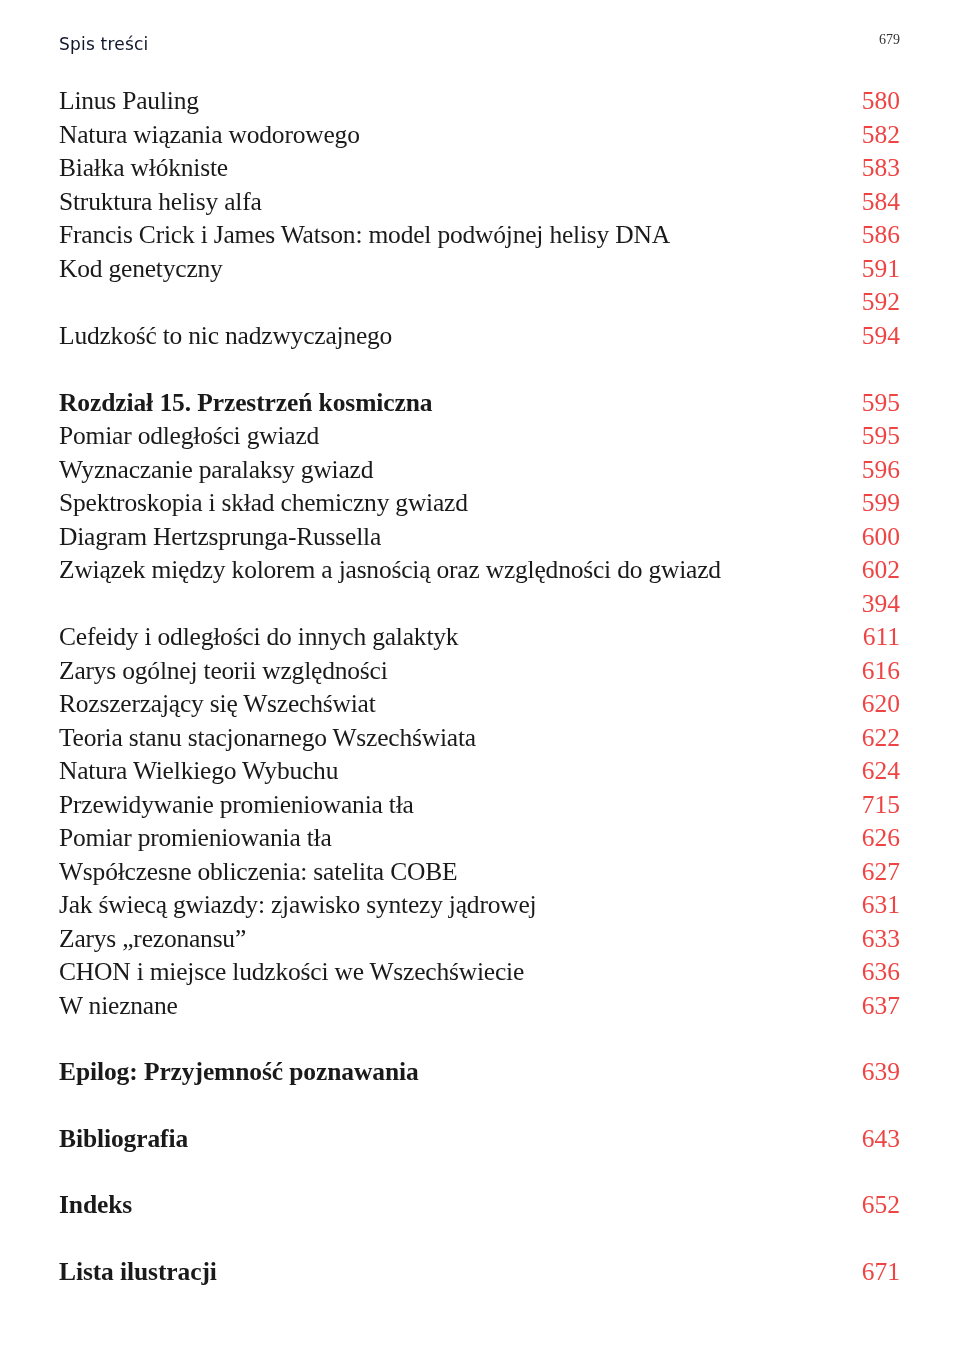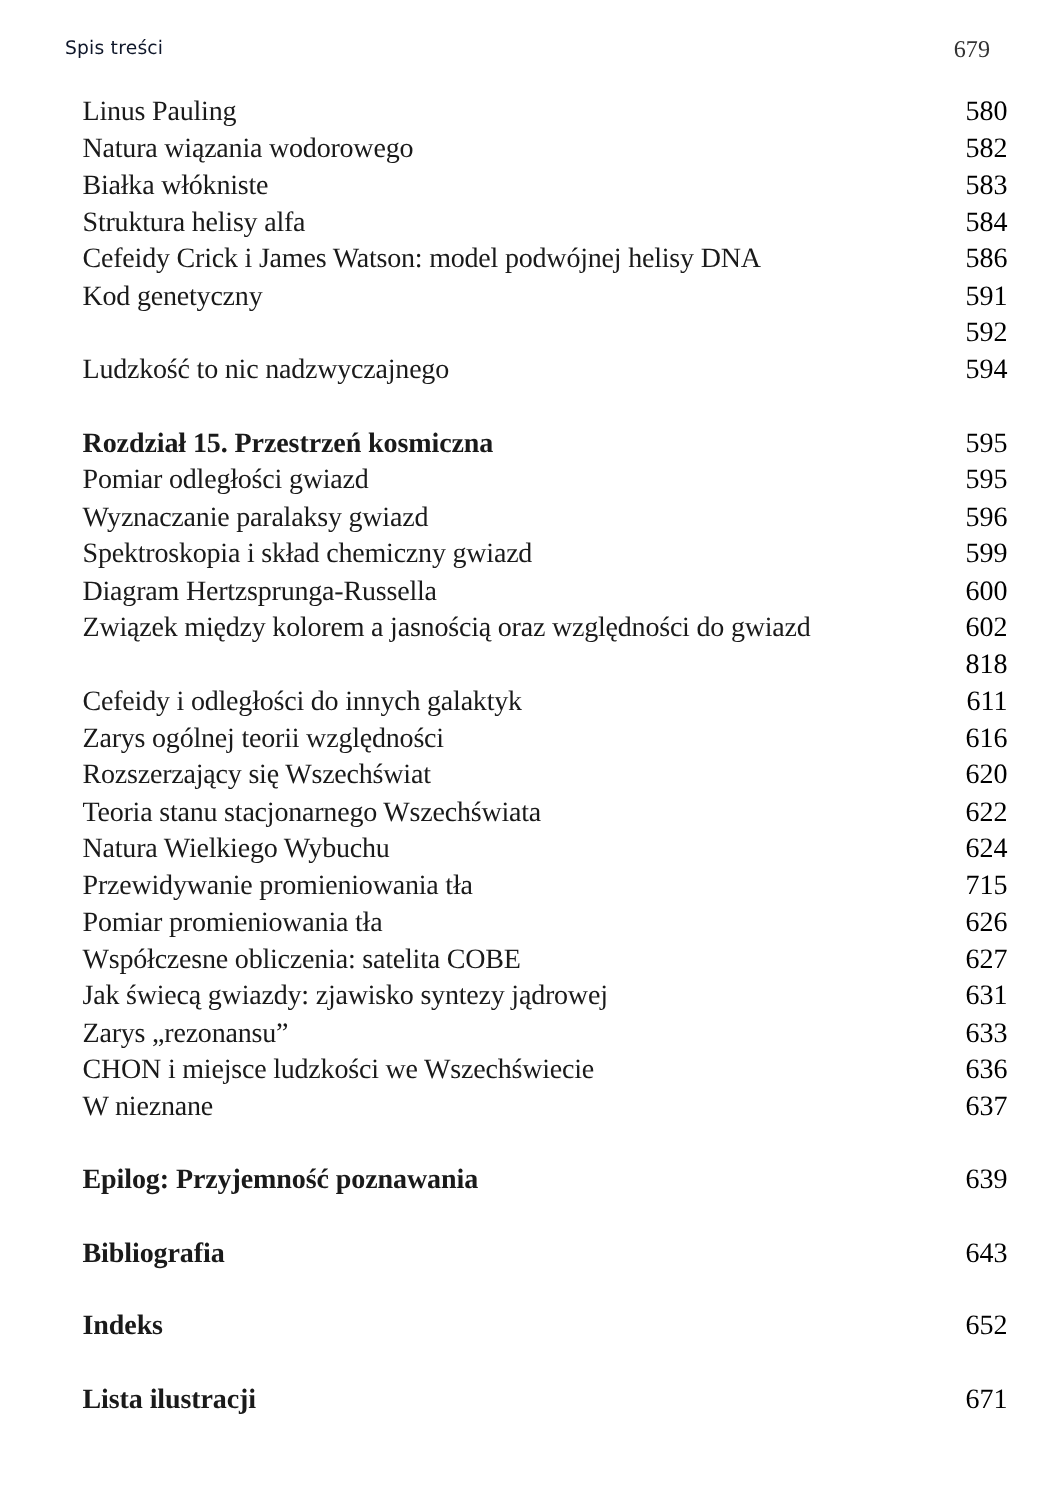--- a/index.html
+++ b/index.html
@@ -34,49 +34,49 @@
       top: 0;
       font-family: "DejaVu Sans", "Liberation Sans", sans-serif;
       font-size: 17px;
       color: #0f172a;
       letter-spacing: 0.2px;
     }
     .running-page {
       position: absolute;
       right: 0;
       top: -2px;
-      font-size: 22px;
+      font-size: 14px;
       color: #333;
     }
     .toc {
       position: absolute;
       left: 0;
       width: 841px;
     }
     .toc-row {
       position: absolute;
-      left: 16px;
+      left: 0;
       width: 841px;
       height: 34px;
       font-size: 25.5px;
       line-height: 34px;
       white-space: nowrap;
       text-align: center;
     }
     .toc-row .label {
       position: absolute;
       left: 0;
       top: 0;
       letter-spacing: -0.2px;
     }
     .toc-row .pg {
       position: absolute;
       right: 0;
       top: 0;
-      color: #000000;
+      color: #ef4444;
       font-family: Liberation Serif, serif;
     }
     .toc-row.bold .label {
       font-weight: bold;
       letter-spacing: -0.1px;
     }
     .toc-row.bold .pg {
       font-weight: normal;
     }
   </style>
@@ -102,21 +102,21 @@
     </div>
     <div class="toc-row" style="top:151px">
       <span class="label">Białka włókniste</span>
       <span class="pg">583</span>
     </div>
     <div class="toc-row" style="top:184.5px">
       <span class="label">Struktura helisy alfa</span>
       <span class="pg">584</span>
     </div>
     <div class="toc-row" style="top:218px">
-      <span class="label">Cefeidy Crick i James Watson: model podwójnej helisy DNA</span>
+      <span class="label">Francis Crick i James Watson: model podwójnej helisy DNA</span>
       <span class="pg">586</span>
     </div>
     <div class="toc-row" style="top:251.5px">
       <span class="label">Kod genetyczny</span>
       <span class="pg">591</span>
     </div>
     <div class="toc-row" style="top:285px">
       <span class="pg">592</span>
     </div>
     <div class="toc-row" style="top:318.5px">
@@ -143,21 +143,21 @@
     </div>
     <div class="toc-row" style="top:519.5px">
       <span class="label">Diagram Hertzsprunga-Russella</span>
       <span class="pg">600</span>
     </div>
     <div class="toc-row" style="top:553px">
       <span class="label">Związek między kolorem a jasnością oraz względności do gwiazd</span>
       <span class="pg">602</span>
     </div>
     <div class="toc-row" style="top:586.5px">
-      <span class="pg">818</span>
+      <span class="pg">394</span>
     </div>
     <div class="toc-row" style="top:620px">
       <span class="label">Cefeidy i odległości do innych galaktyk</span>
       <span class="pg">611</span>
     </div>
     <div class="toc-row" style="top:653.5px">
       <span class="label">Zarys ogólnej teorii względności</span>
       <span class="pg">616</span>
     </div>
     <div class="toc-row" style="top:687px">

